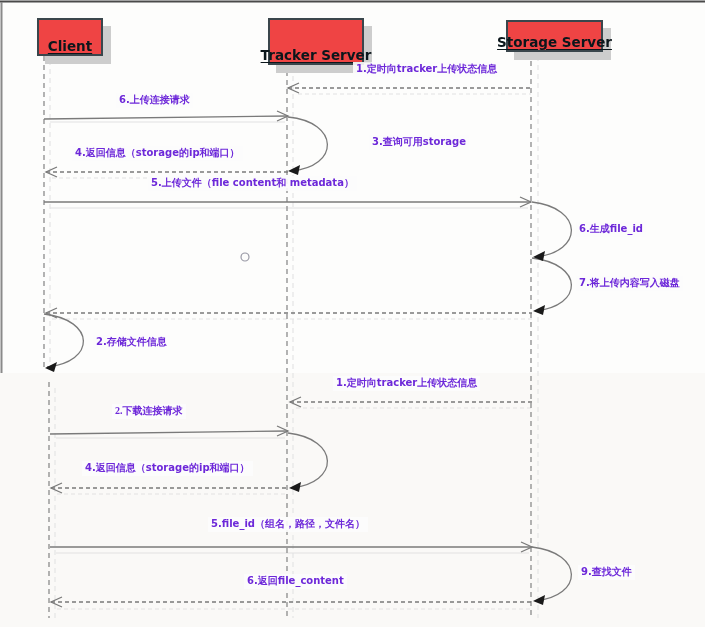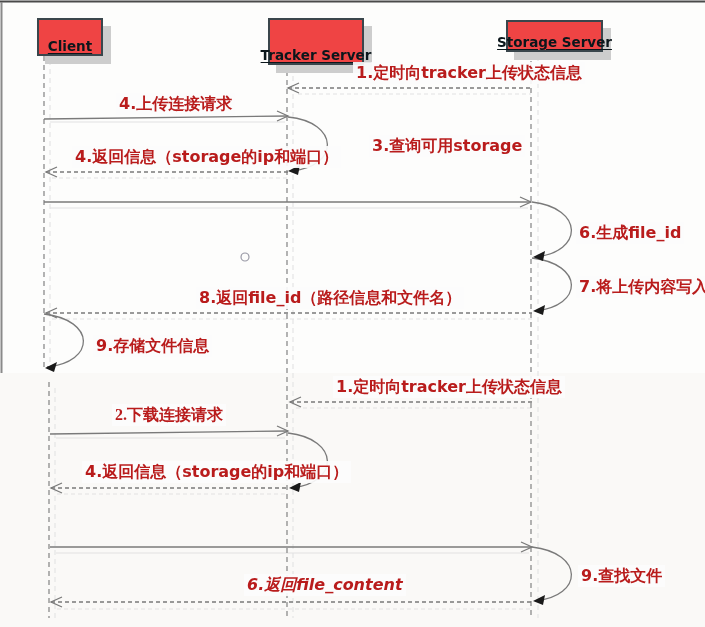--- a/index.html
+++ b/index.html
@@ -27,23 +27,23 @@
   .actor span{
     font-weight:bold;
     font-size:13.5px;
     color:#0b161b;
     text-decoration:underline;
     text-underline-offset:2px;
     white-space:nowrap;
   }
   .msg{
     position:absolute;
-    font-size:16px;
+    font-size:10px;
     font-weight:600;
-    color:#b91c1c;
+    color:#6d28d9;
     background:rgba(252,252,252,0.92);
     padding:1px 3px;
     line-height:1.25;
     white-space:nowrap;
     text-align:center;
   }
 </style>
 </head>
 <body>
 
@@ -148,27 +148,28 @@
     <span>Client</span>
   </div>
   <div class="actor" style="left:244px;top:18px;width:96px;height:47px;">
     <span>Tracker Server</span>
   </div>
   <div class="actor" style="left:482px;top:20px;width:97px;height:32px;">
     <span>Storage Server</span>
   </div>
 
   <div class="msg" style="left:353px;top:62px;">1.定时向tracker上传状态信息</div>
-  <div class="msg" style="left:116px;top:93px;">4.上传连接请求</div>
+  <div class="msg" style="left:116px;top:93px;">6.上传连接请求</div>
   <div class="msg" style="left:333px;top:135px;margin-left:36px;">3.查询可用storage</div>
   <div class="msg" style="left:72px;top:146px;">4.返回信息（storage的ip和端口）</div>
+  <div class="msg" style="left:148px;top:176px;">5.上传文件（file content和 metadata）</div>
   <div class="msg" style="left:576px;top:222px;">6.生成file_id</div>
   <div class="msg" style="left:576px;top:276px;">7.将上传内容写入磁盘</div>
-  <div class="msg" style="left:196px;top:287px;">8.返回file_id（路径信息和文件名）</div>
-  <div class="msg" style="left:93px;top:335px;">9.存储文件信息</div>
+  <div class="msg" style="left:93px;top:335px;">2.存储文件信息</div>
 
   <div class="msg" style="left:333px;top:376px;">1.定时向tracker上传状态信息</div>
   <div class="msg" style="left:112px;top:404px;font-family:Liberation Serif, serif;">2.下载连接请求</div>
   <div class="msg" style="left:82px;top:461px;">4.返回信息（storage的ip和端口）</div>
+  <div class="msg" style="left:208px;top:517px;">5.file_id（组名，路径，文件名）</div>
   <div class="msg" style="left:578px;top:565px;">9.查找文件</div>
-  <div class="msg" style="left:244px;top:574px;font-style:italic;">6.返回file_content</div>
+  <div class="msg" style="left:244px;top:574px;">6.返回file_content</div>
 
 </div>
 
 </body></html>

